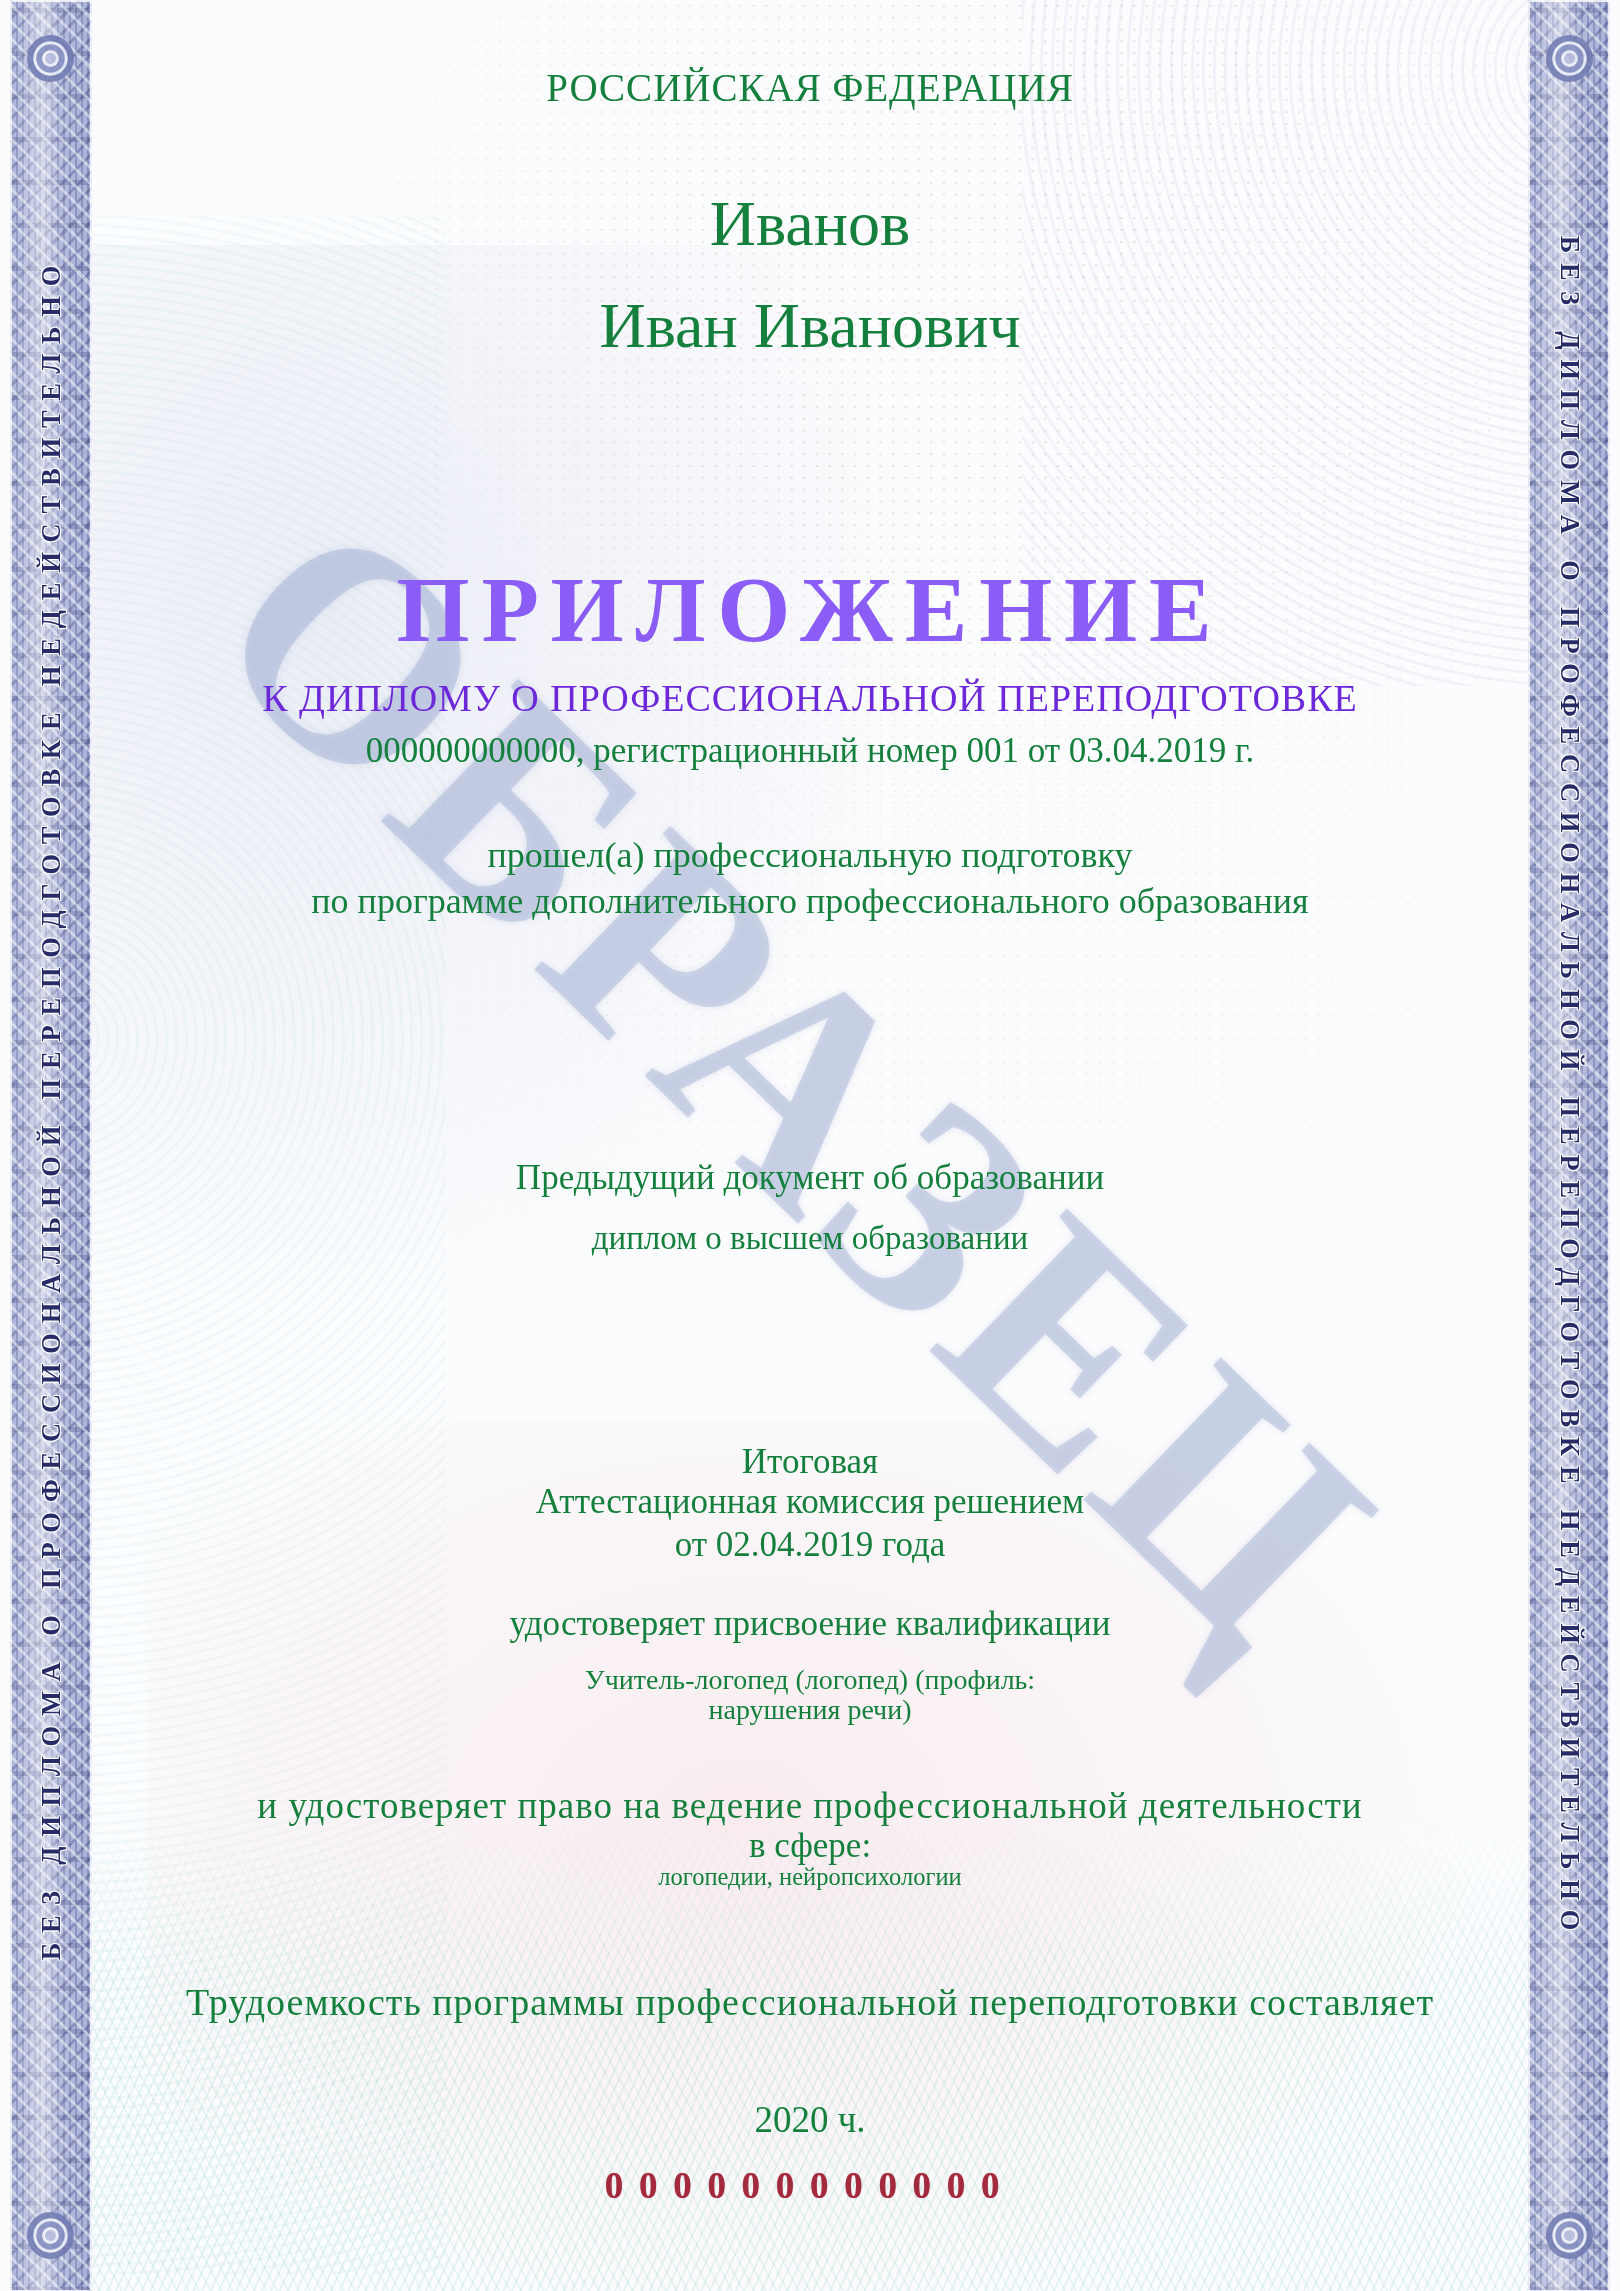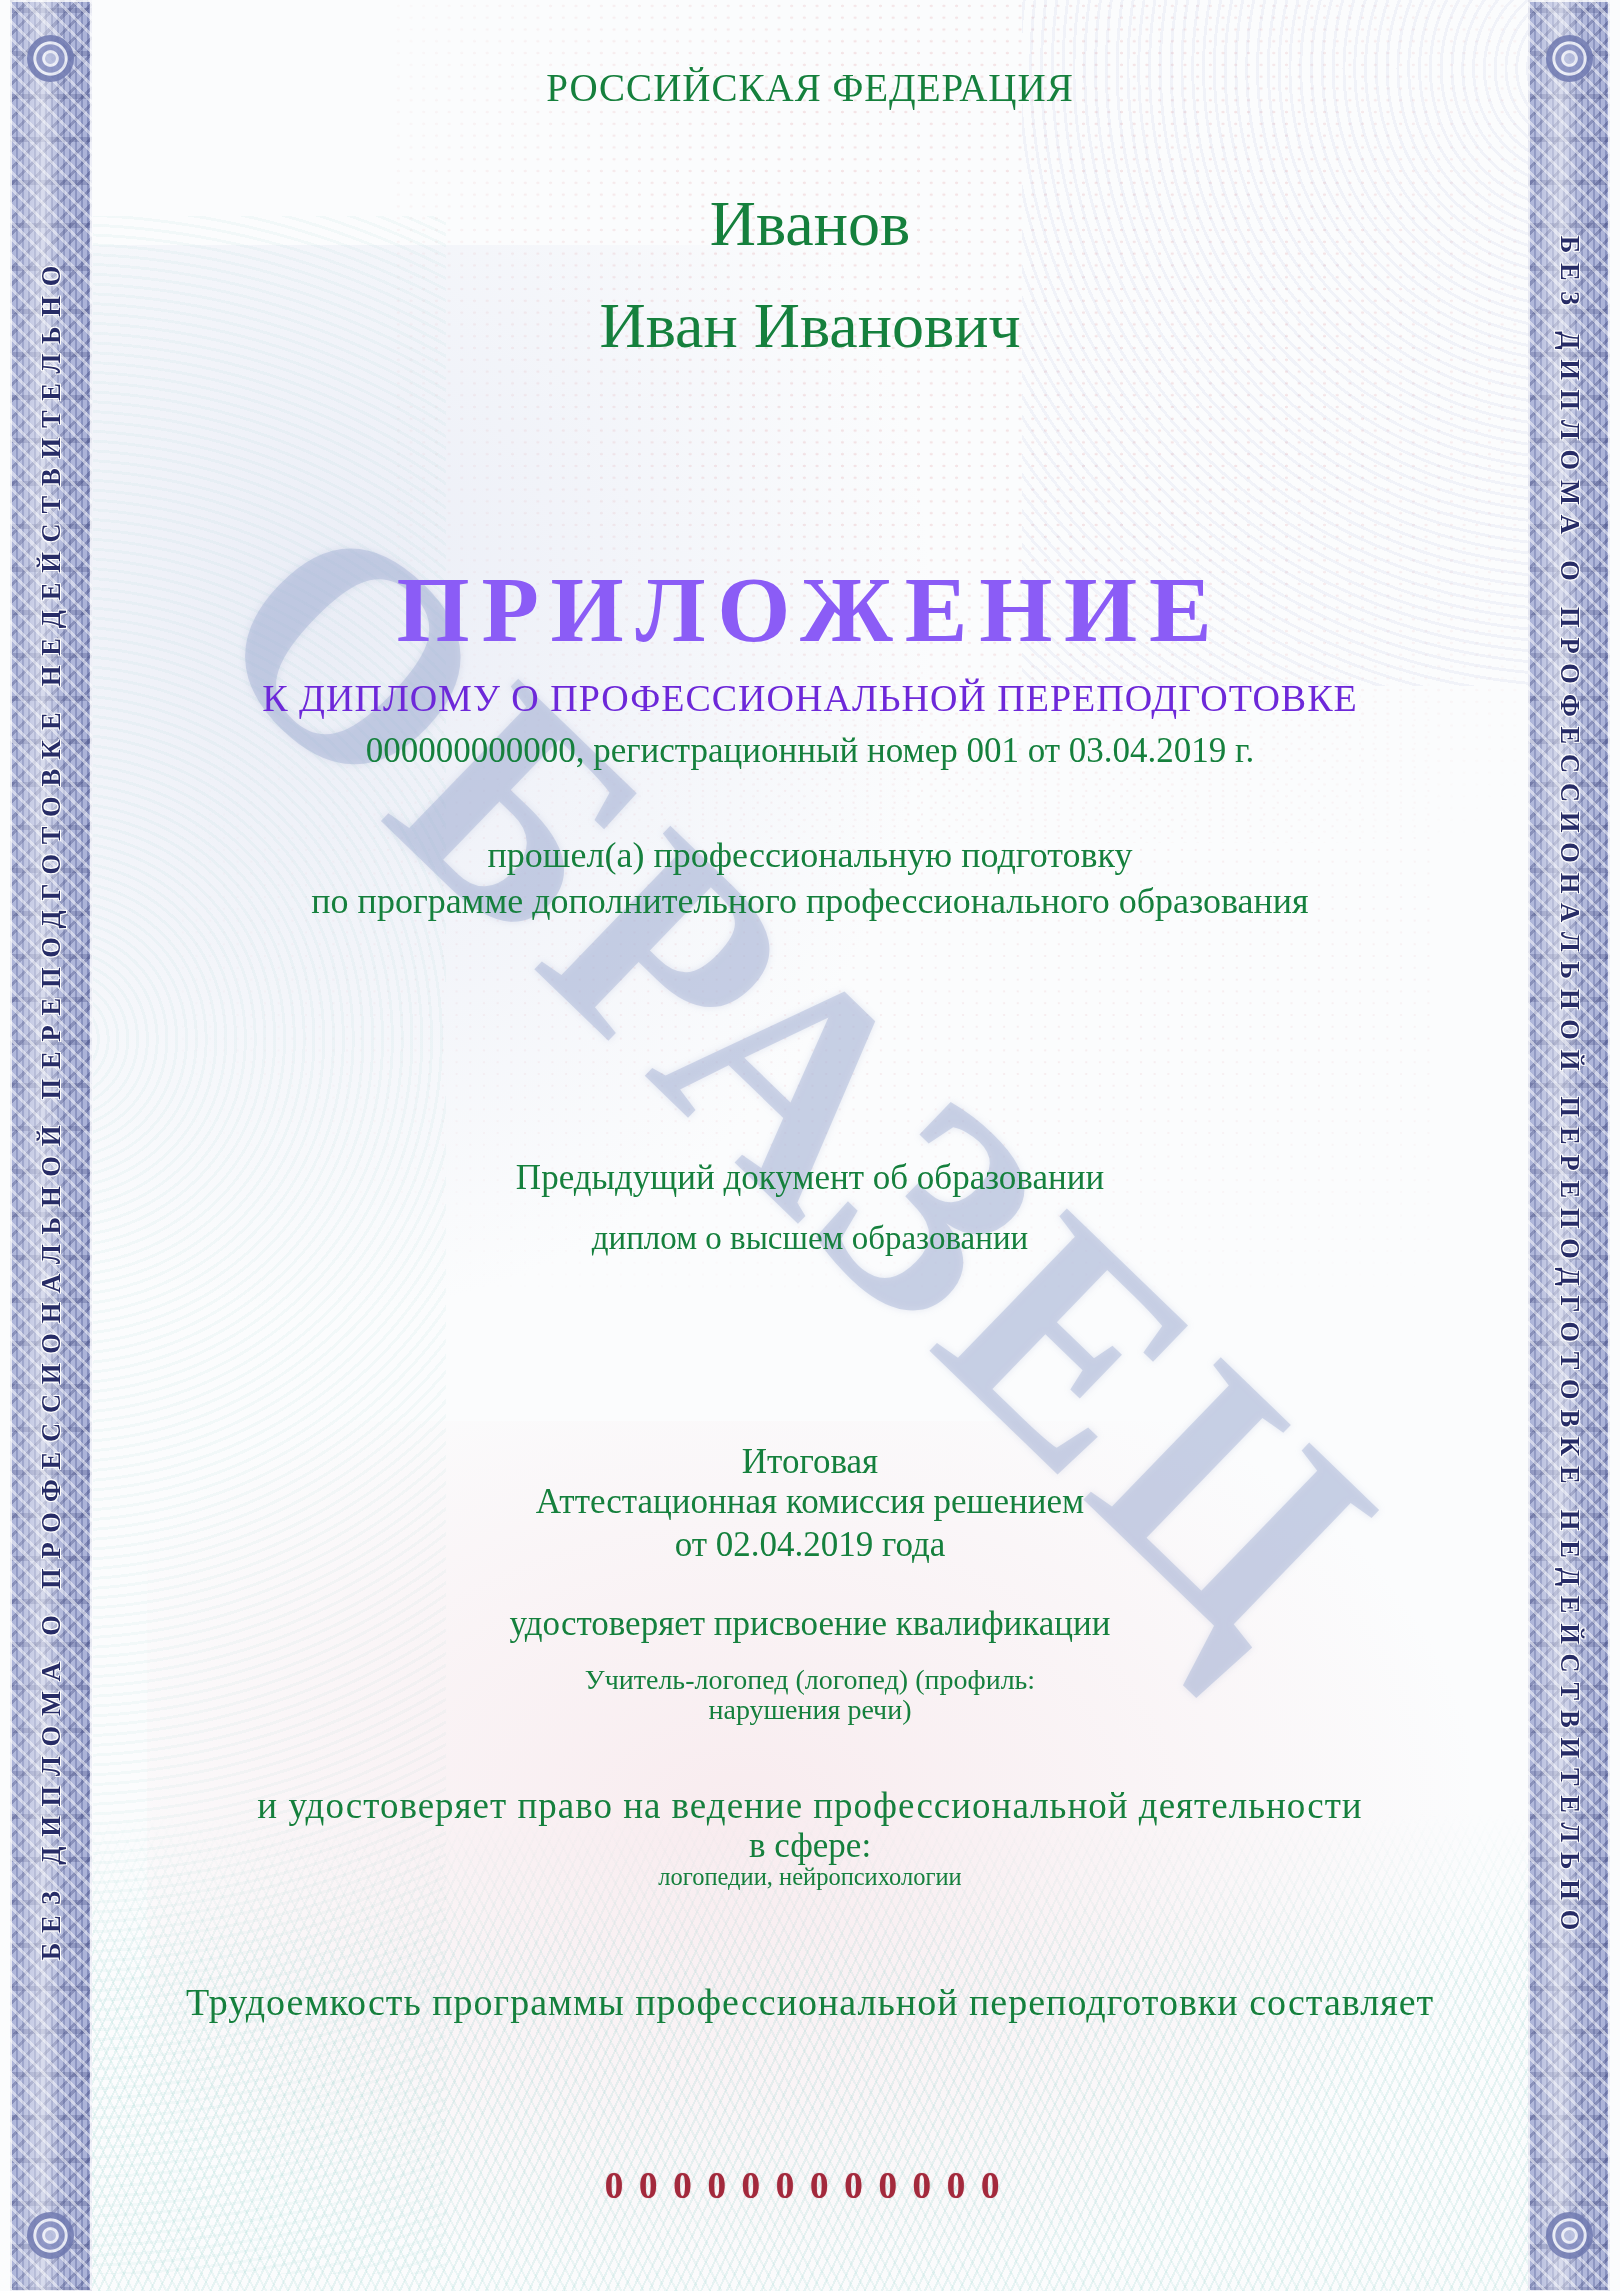--- a/index.html
+++ b/index.html
@@ -175,17 +175,18 @@
   <div class="line l-qual">
     <div>Учитель-логопед (логопед) (профиль:</div>
     <div>нарушения речи)</div>
   </div>
 
   <div class="line l-rights1">и удостоверяет право на ведение профессиональной деятельности</div>
   <div class="line l-rights2">в сфере:</div>
   <div class="line l-rightsf">логопедии, нейропсихологии</div>
 
   <div class="line l-work">Трудоемкость программы профессиональной переподготовки составляет</div>
+  <div class="line l-hours">2020 ч.</div>
 
   <div class="line l-serial">000000000000</div>
 
 </div>
 
 
 </body></html>

